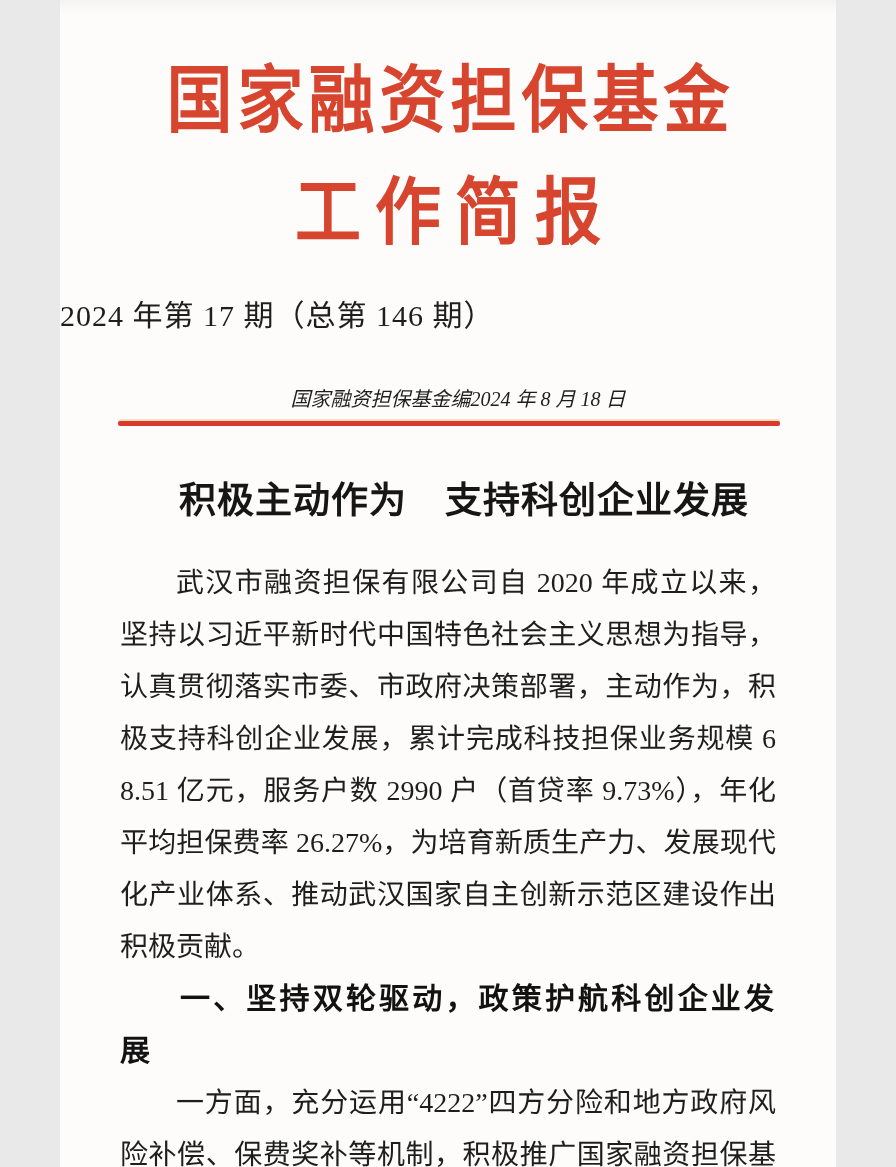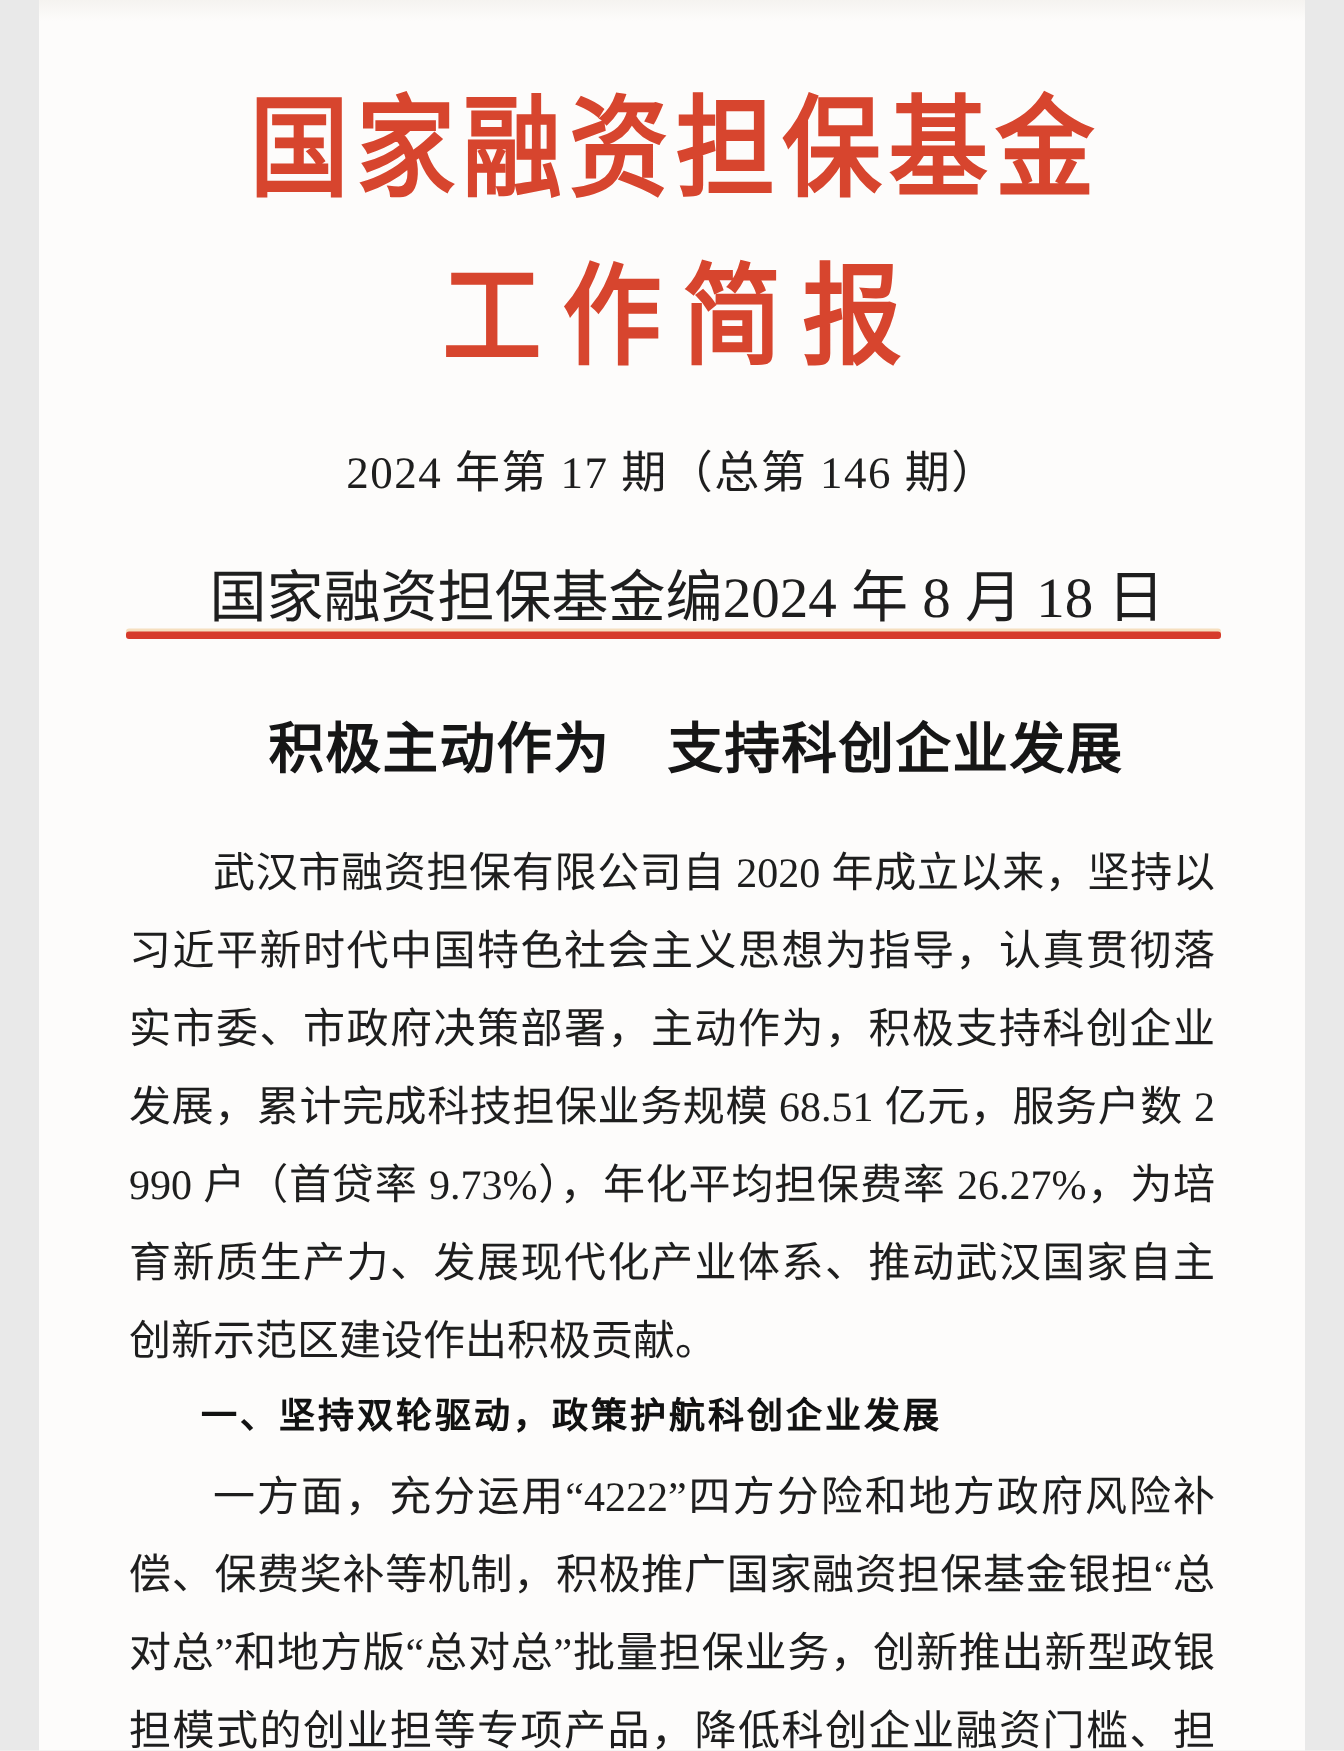--- a/index.html
+++ b/index.html
@@ -5,21 +5,21 @@
   :root{
     --masthead-red:#d7452e;
     --rule-red:#d63b2b;
     --body-text:#1e1e1e;
     --page-bg:#fcfbf9;
   }
   *{margin:0;padding:0;box-sizing:border-box;}
   html,body{background:#e9e9e9;}
   .page{
     position:relative;
-    width:844px;height:1167px;
+    width:776px;height:1167px;
     margin:0 auto;
     background:var(--page-bg);
     background-image:linear-gradient(180deg,#f5f3f0 0,#fdfcfb 14px,#fdfcfb 100%);
     font-family:"Liberation Serif","DejaVu Serif",serif;
     color:var(--body-text);
     overflow:hidden;
   }
   .masthead{
     text-align:center;
     padding-top:64px;
@@ -40,33 +40,34 @@
     line-height:1;
     letter-spacing:14px;
     padding-left:14px;
     margin-top:46px;
     transform:scaleY(1.12);
     transform-origin:center top;
     white-space:nowrap;
   }
   .issue-line{
     margin-top:56px;
-    text-align:center;
+    text-align:left;
     font-size:30px;
     line-height:36px;
     letter-spacing:1px;
   }
   .pub-row{
     margin-top:48px;
     padding:0 74px 0 94px;
     display:flex;
     justify-content:center;
     align-items:baseline;
-    font-size:38px;
+    font-size:20px;
     line-height:34px;
+    font-style:italic;
   }
   .rule{
     margin:5px 56px 0 58px;
     height:5px;
     background:var(--rule-red);
     border-radius:2px;
     box-shadow:0 -2px 0 rgba(233,170,80,0.35);
   }
   .article-title{
     margin-top:53px;
@@ -84,23 +85,23 @@
     line-height:52px;
     text-align:justify;
     text-justify:inter-character;
   }
   .article-body p{
     margin:0;
     text-indent:2em;
     word-break:break-all;
   }
   .article-body p.section-heading{
-    font-family:Liberation Mono, monospace;
+    font-family:Liberation Sans, sans-serif;
     font-weight:bold;
-    font-size:24px;
+    font-size:30px;
     letter-spacing:2px;
     color:#121212;
   }
 </style>
 </head>
 <body>
 
 <div class="page">
 
   <header class="masthead">

